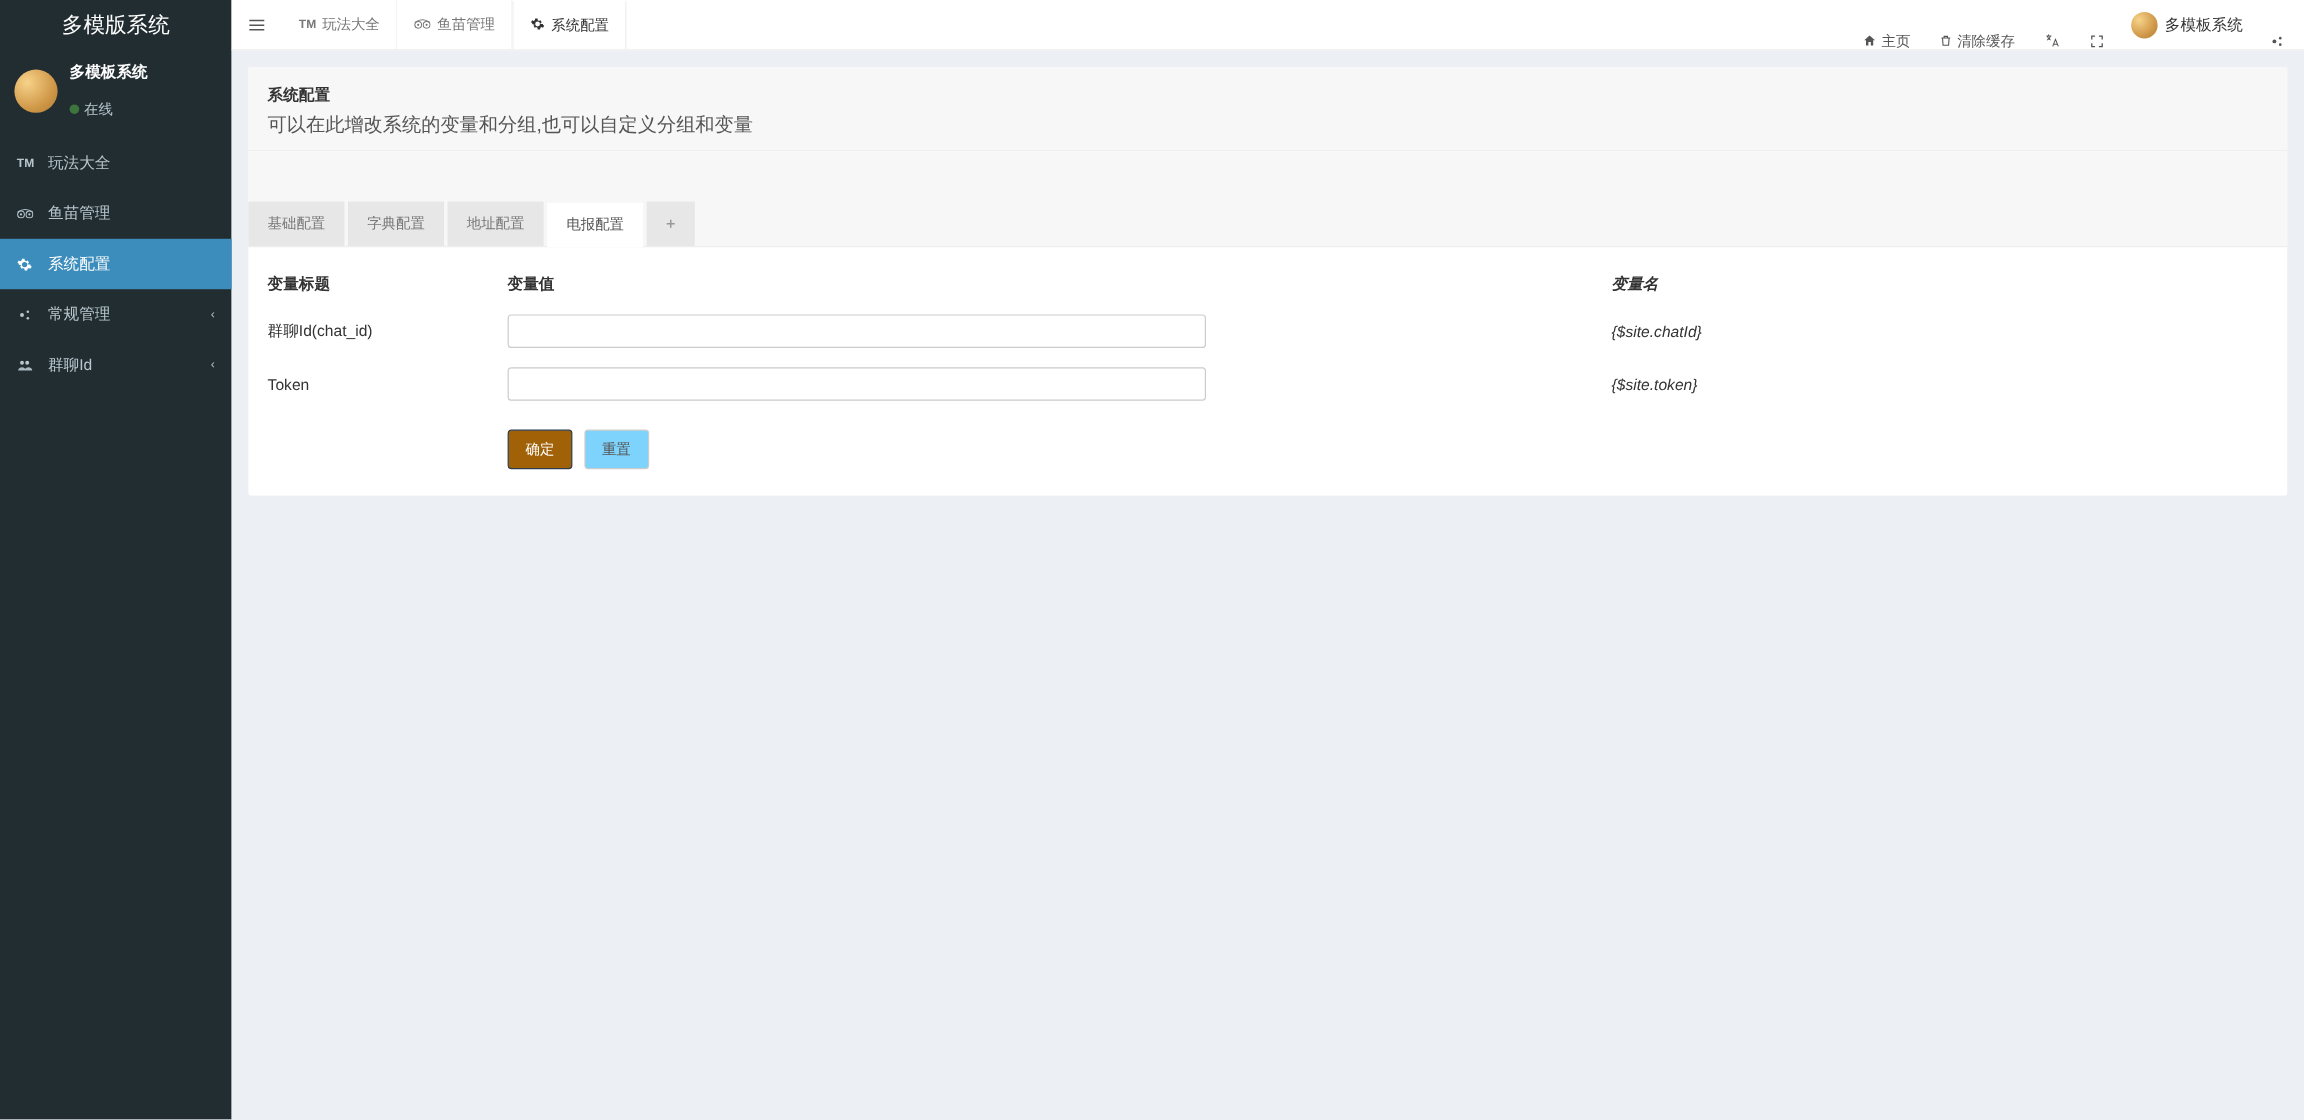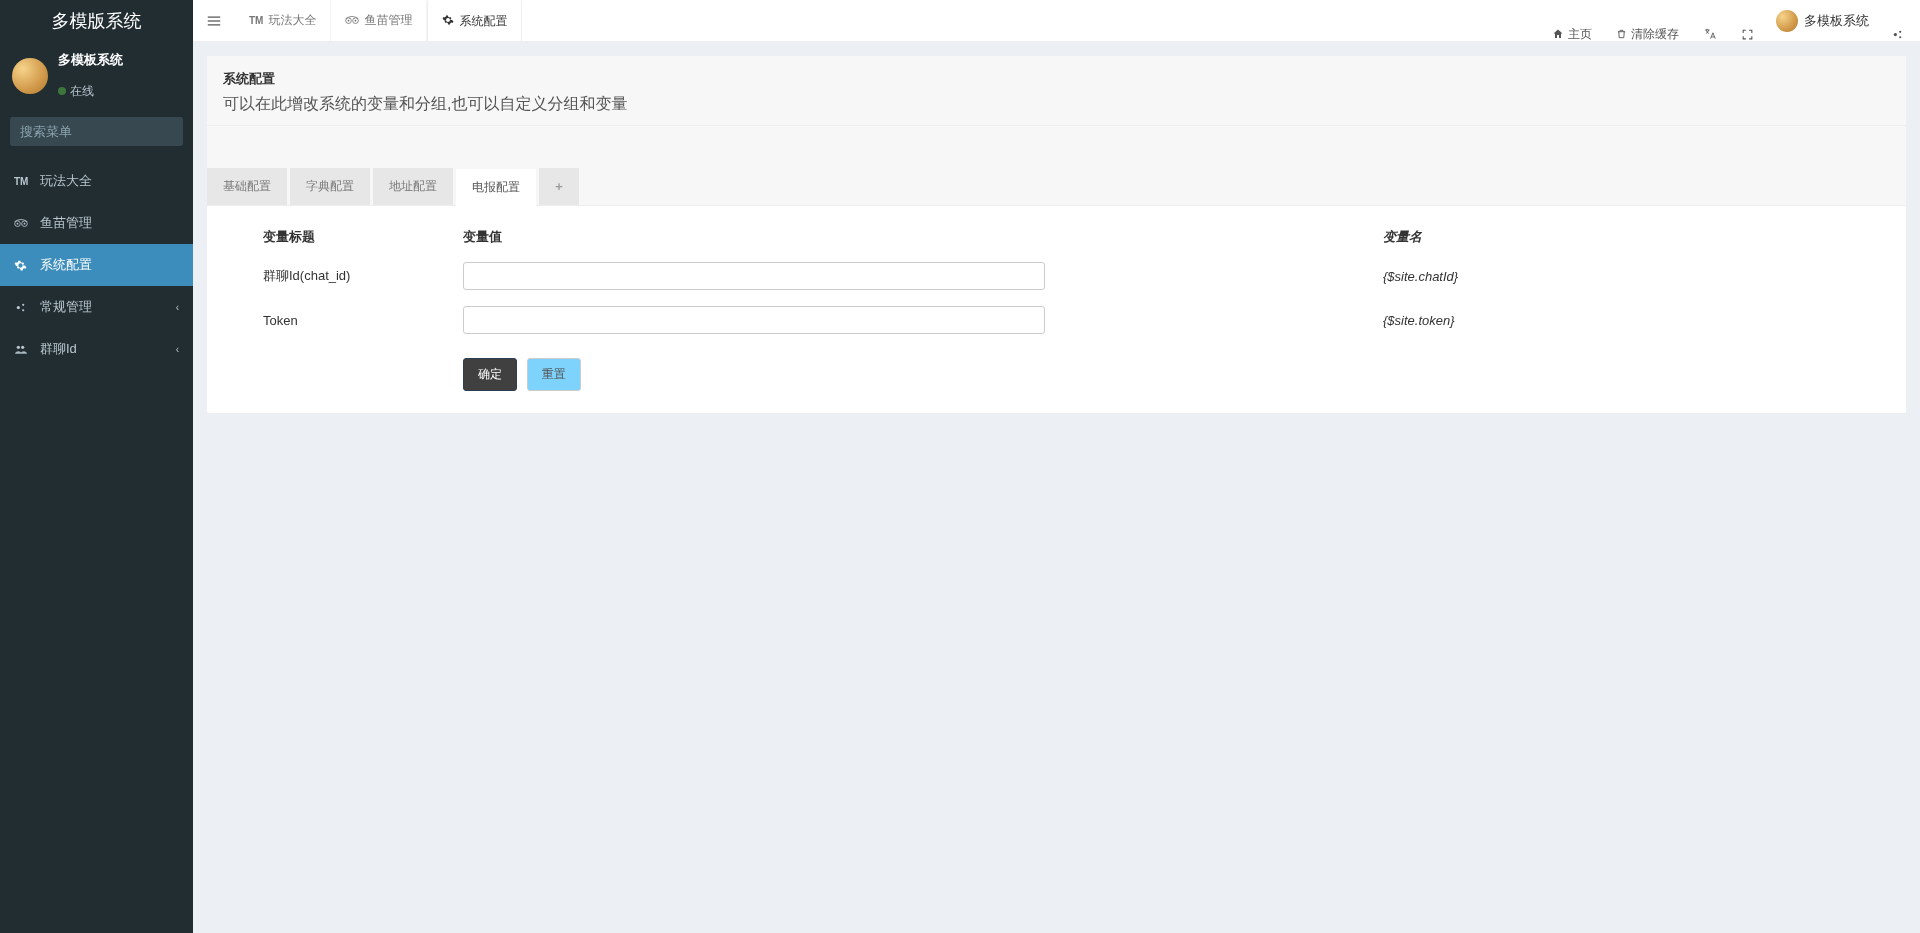--- a/index.html
+++ b/index.html
@@ -150,21 +150,21 @@
   margin-top: 42px;
 }
 .cfg-tab.active { background: #fff; color: #555; border-top: 0; position: relative; top: 1px; }
 .cfg-tab.add {
   background: #e7e7e7;
   font-weight: bold;
   color: #999;
   padding: 10px 14px;
 }
 
-.cfg-body { padding: 14px 16px 22px; margin-left: 40px; }
+.cfg-body { padding: 14px 16px 22px; }
 .cfg-row { display: flex; align-items: center; padding: 8px 0; }
 .cfg-row.head { font-weight: bold; color: #333; border-bottom: 0; padding-bottom: 8px; }
 .col-title { width: 200px; }
 .col-value { flex: 1; max-width: 900px; }
 .col-name { width: 220px; padding-left: 20px; font-style: italic; }
 .txt-input {
   width: 582px;
   height: 28px;
   border: 1px solid #ccc;
   border-radius: 3px;
@@ -174,43 +174,37 @@
 }
 .form-actions { padding-top: 16px; padding-left: 200px; }
 .btn {
   display: inline-block;
   padding: 7px 14px;
   font-size: 12px;
   border-radius: 3px;
   cursor: pointer;
   border: 1px solid transparent;
 }
-.btn-primary { background: #404040; color: #fff; border-color: #2c3e50; }
+.btn-primary { background: #a16207; color: #fff; border-color: #2c3e50; }
 .btn-default { background: #7dd3fc; color: #555; border-color: #ccc; margin-left: 6px; }
 </style>
 </head>
 <body>
 
 <div class="layout">
 
   <aside class="sidebar">
     <div class="logo">多模版系统</div>
     <div class="user-panel">
       <div class="avatar"></div>
       <div class="user-info">
         <div class="user-name">多模板系统</div>
         <div class="user-status">
           <span class="status-dot"></span><span>在线</span>
         </div>
-      </div>
-    </div>
-    <div class="search-wrap">
-      <div class="search-box">
-        <input class="search-input" placeholder="搜索菜单" style="">
-
       </div>
     </div>
     <ul class="menu">
       <li class="menu-item">
         <span class="mi-icon" style="font-weight:bold;font-size:10px;">TM</span>
         <span>玩法大全</span>
       </li>
       <li class="menu-item">
         <span class="mi-icon">
           <svg width="14" height="10" viewBox="0 0 20 12" fill="currentColor">

